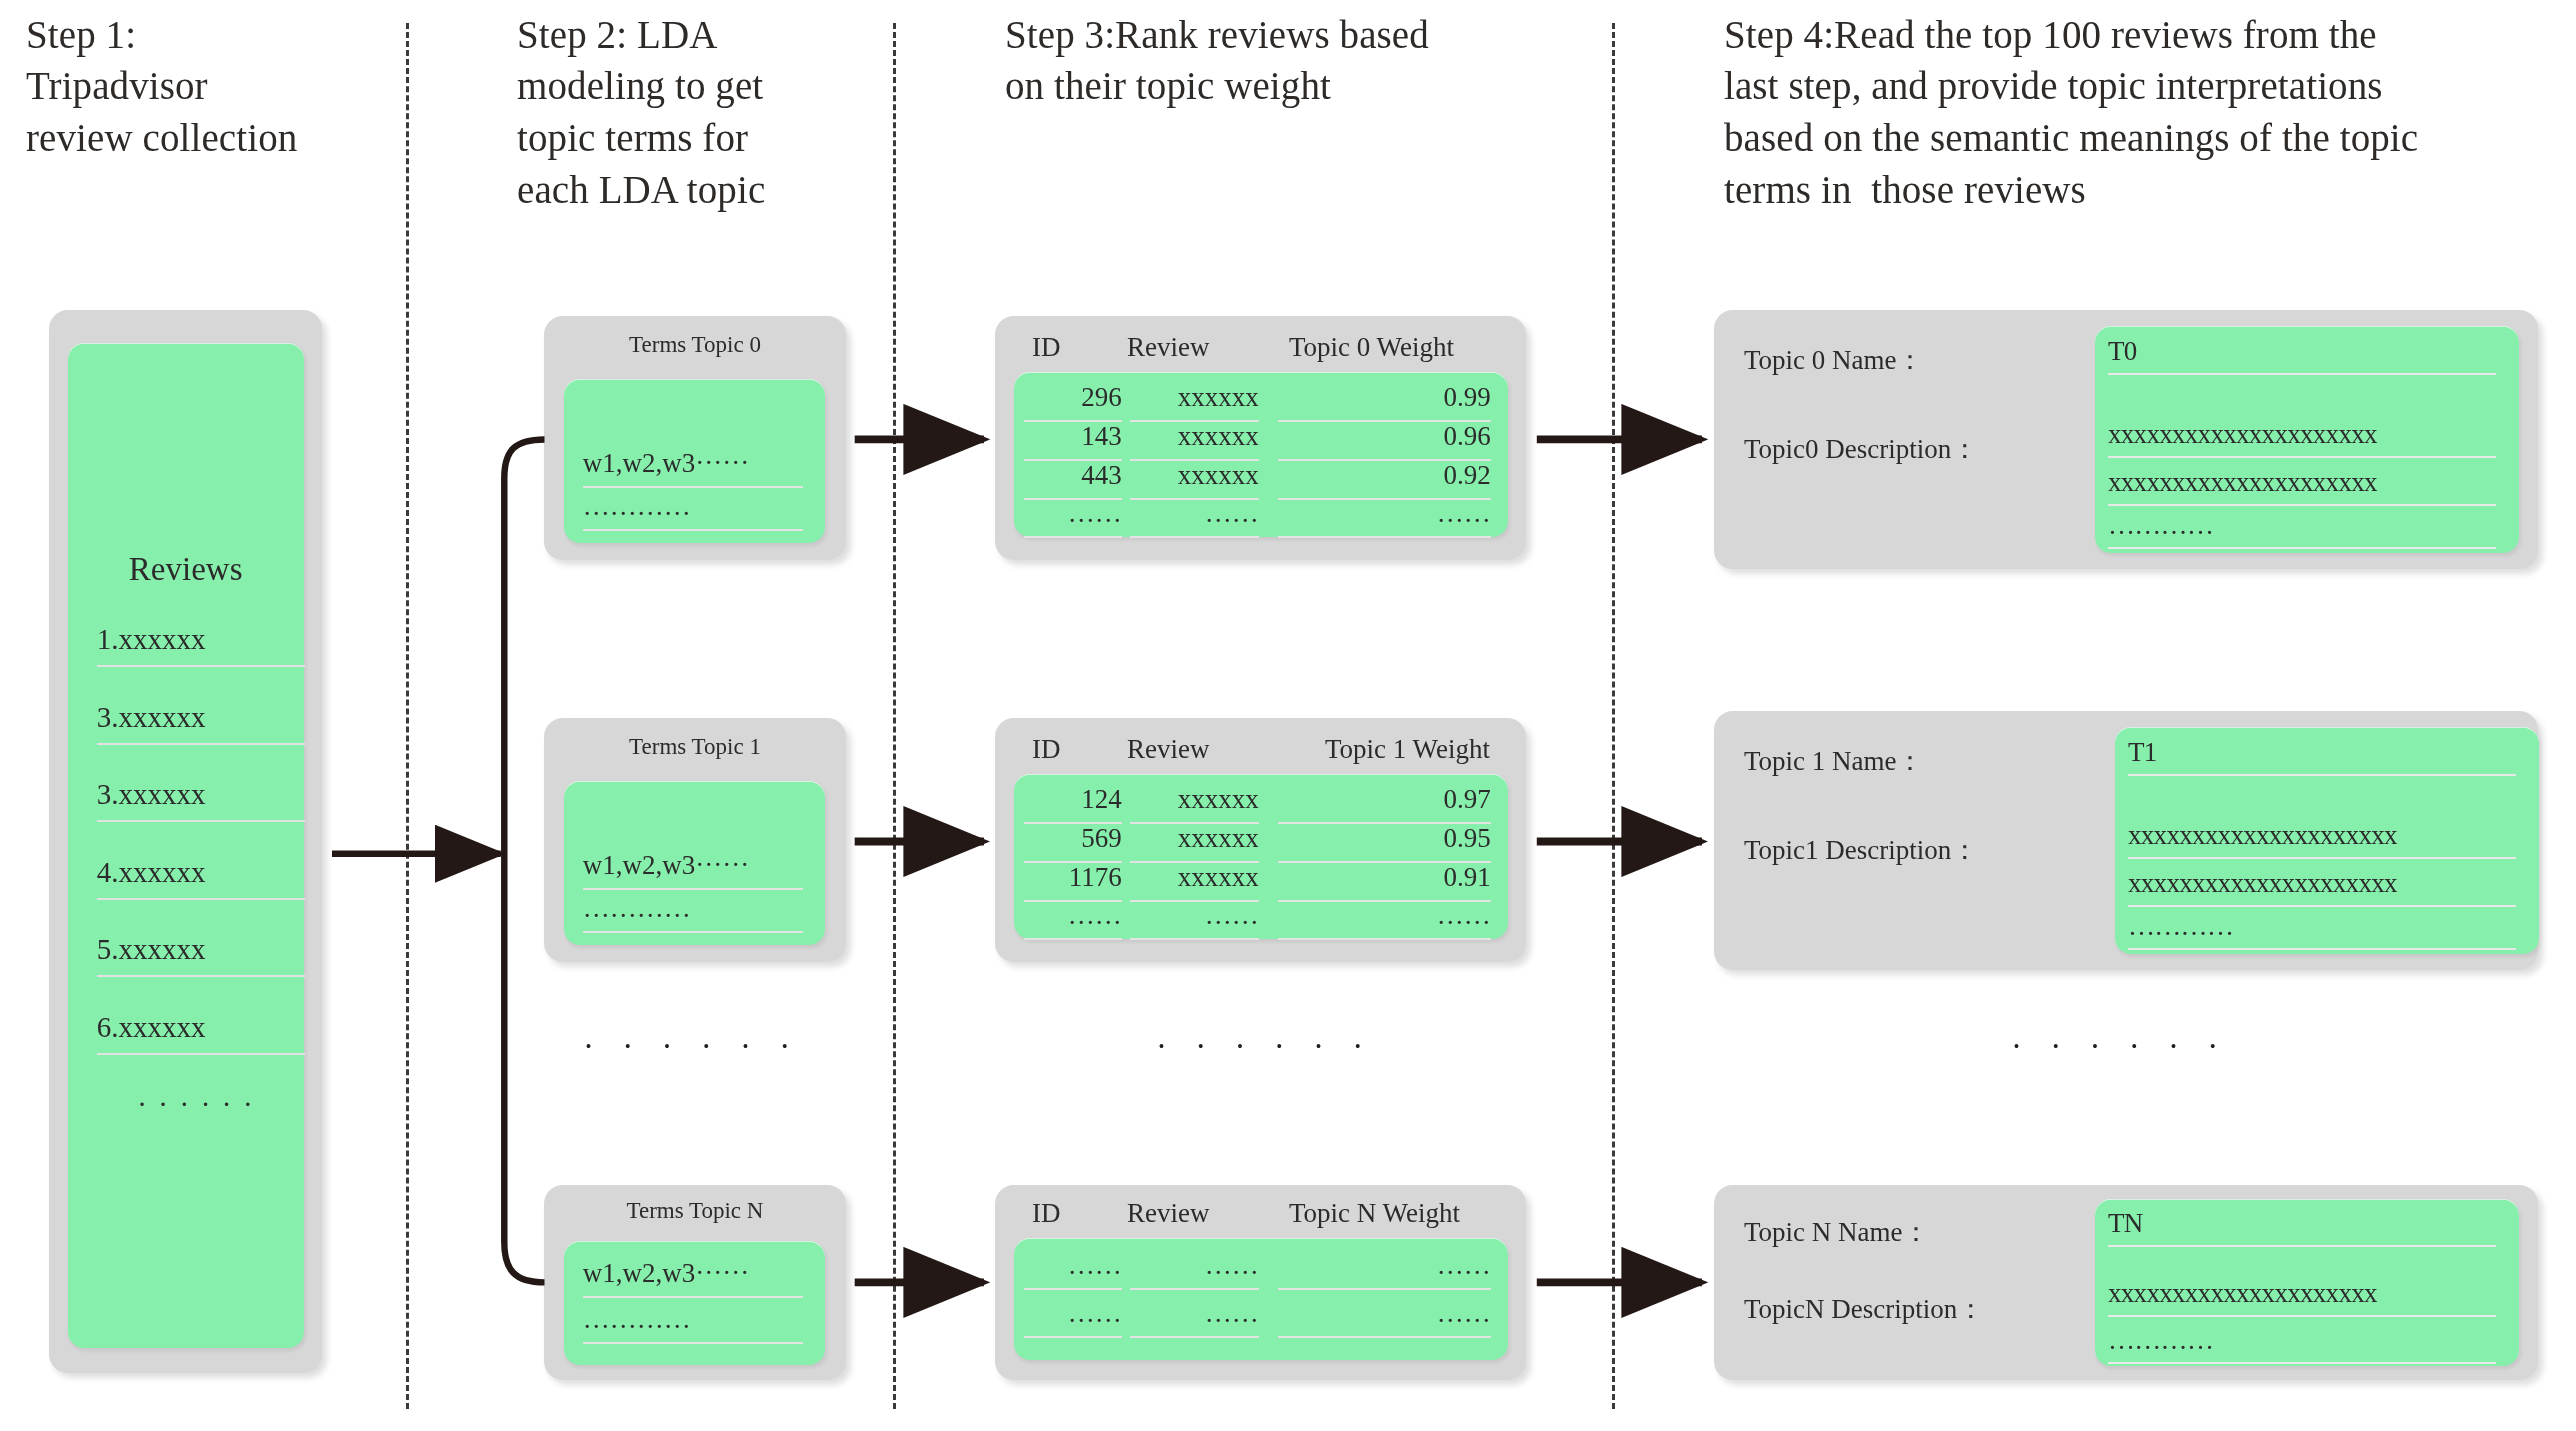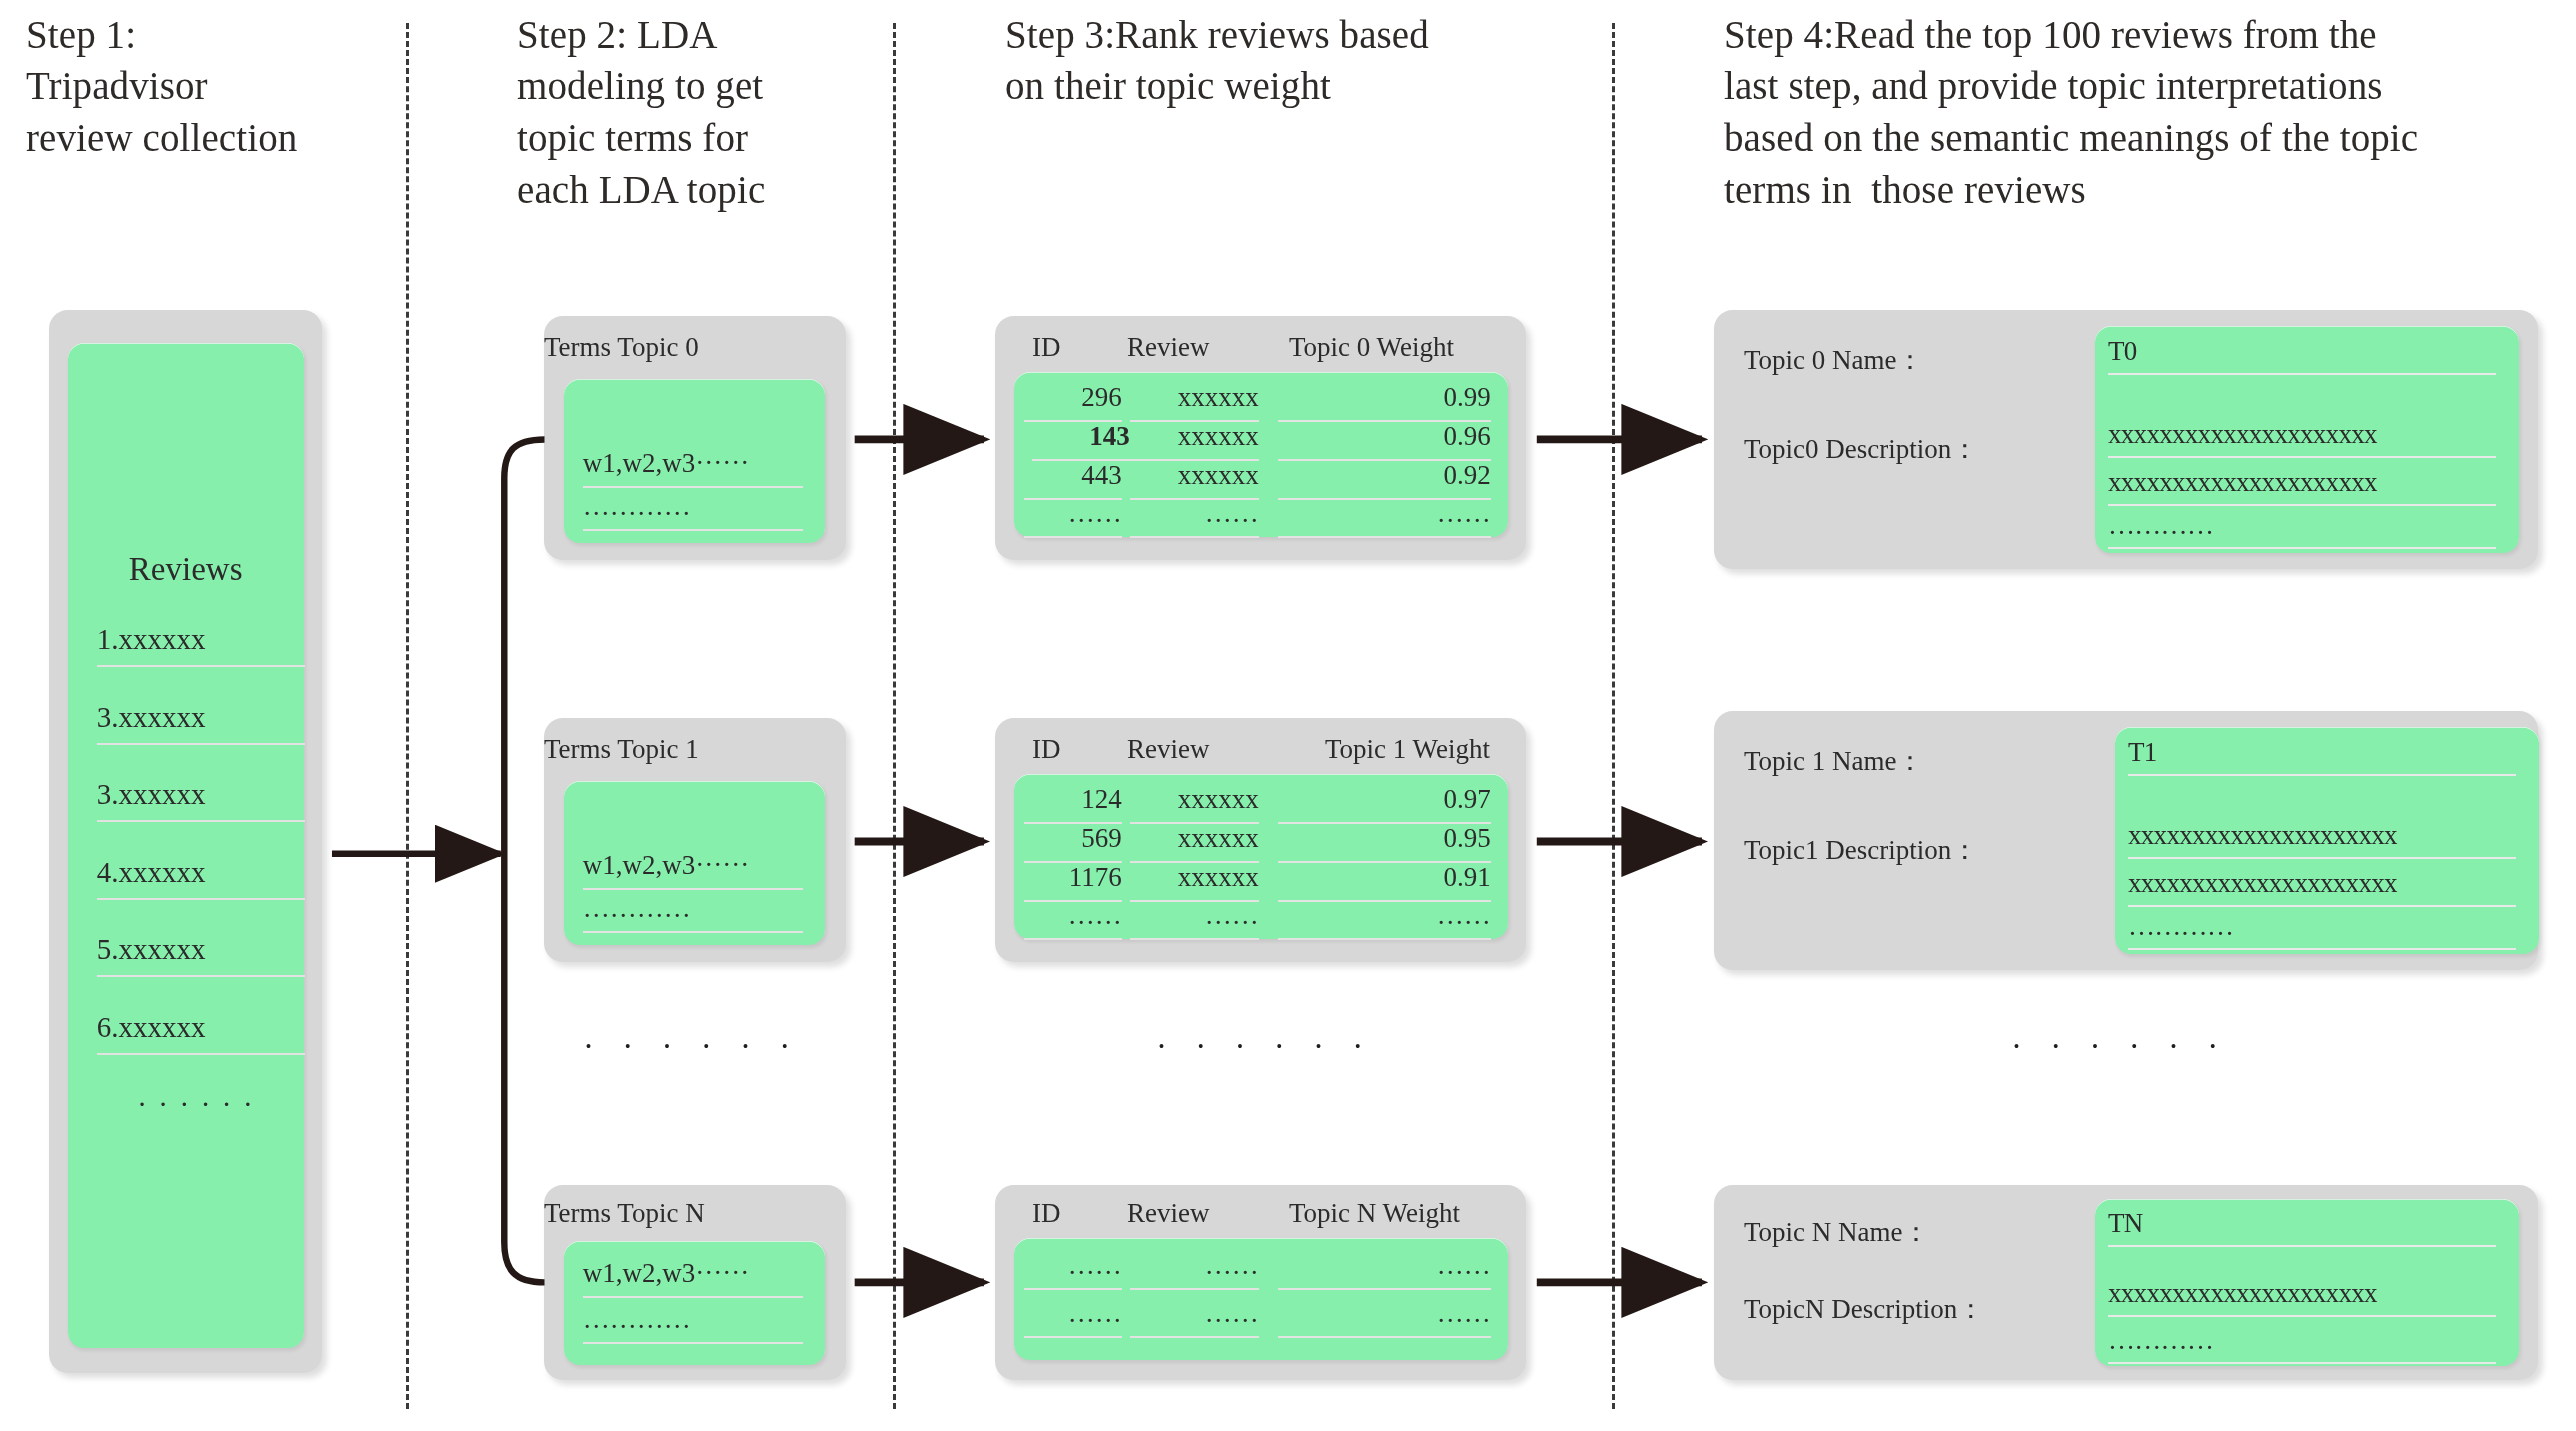--- a/index.html
+++ b/index.html
@@ -33,22 +33,22 @@
     border-radius:18.7px;
     box-shadow:4.3px 5px 6.5px rgba(0,0,0,.13);
   }
   .inner{
     position:absolute;
     background:#86efac;
     border-radius:16px;
     box-shadow:inset 0 0.7px 0 #f4f4f4, 1.4px 2.2px 3.6px rgba(0,0,0,.07);
   }
   .card-title{
-    position:absolute;width:100%;text-align:left;
-    font-size:27px;color:#2b2b2b;
+    position:absolute;width:100%;text-align:center;
+    font-size:23px;color:#2b2b2b;
   }
 
   
   .rev-title{
     position:absolute;width:100%;text-align:center;
     font-size:33px;color:#2b2b2b;
   }
   .rev-item{
     position:absolute;left:29px;width:208px;
     font-size:29px;color:#2b2b2b;
@@ -158,21 +158,21 @@
 
 <div class="card" style="left:995px;top:316px;width:531px;height:244px;">
   <div class="tbl-head" style="left:37px;top:16px;">ID</div>
   <div class="tbl-head" style="left:132px;top:16px;">Review</div>
   <div class="tbl-head" style="left:294px;top:16px;">Topic 0 Weight</div>
   <div class="inner" style="left:18.7px;top:56px;width:494px;height:165px;">
     <div class="tbl-cell" style="left:10px;top:10px;width:98px;">296</div>
     <div class="tbl-cell" style="left:116px;top:10px;width:129px;">xxxxxx</div>
     <div class="tbl-cell" style="left:264px;top:10px;width:213px;">0.99</div>
 
-    <div class="tbl-cell" style="left:18px;top:49px;width:98px;font-weight:bold;">143</div>
+    <div class="tbl-cell" style="left:10px;top:49px;width:98px;">143</div>
     <div class="tbl-cell" style="left:116px;top:49px;width:129px;">xxxxxx</div>
     <div class="tbl-cell" style="left:264px;top:49px;width:213px;">0.96</div>
 
     <div class="tbl-cell" style="left:10px;top:88px;width:98px;">443</div>
     <div class="tbl-cell" style="left:116px;top:88px;width:129px;">xxxxxx</div>
     <div class="tbl-cell" style="left:264px;top:88px;width:213px;">0.92</div>
 
     <div class="tbl-cell" style="left:10px;top:126px;width:98px;">……</div>
     <div class="tbl-cell" style="left:116px;top:126px;width:129px;">……</div>
     <div class="tbl-cell" style="left:264px;top:126px;width:213px;">……</div>

